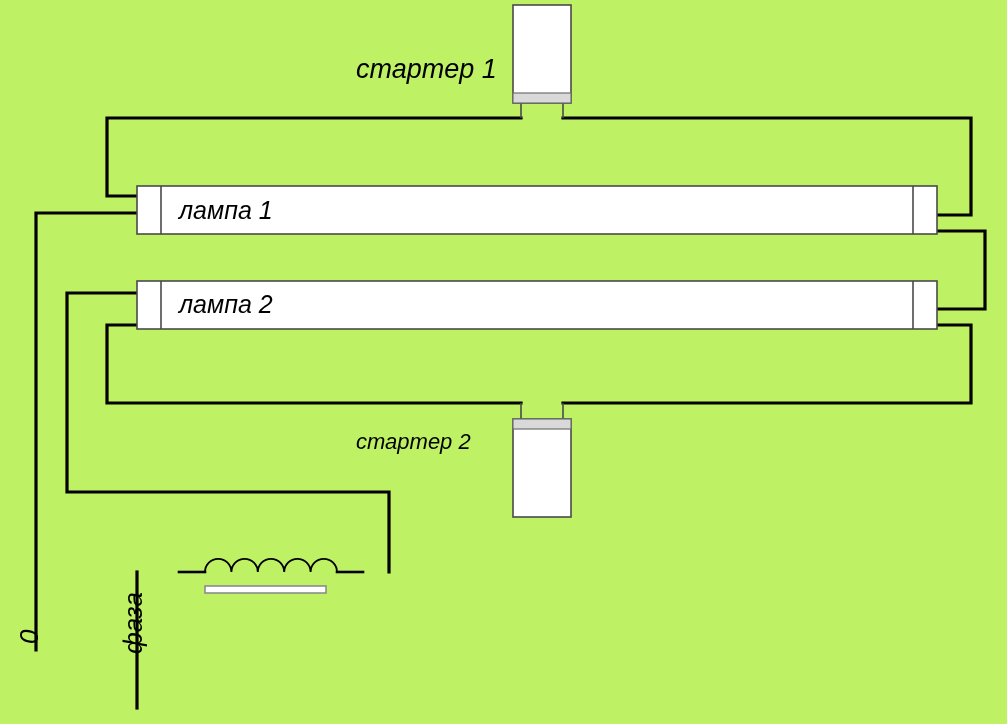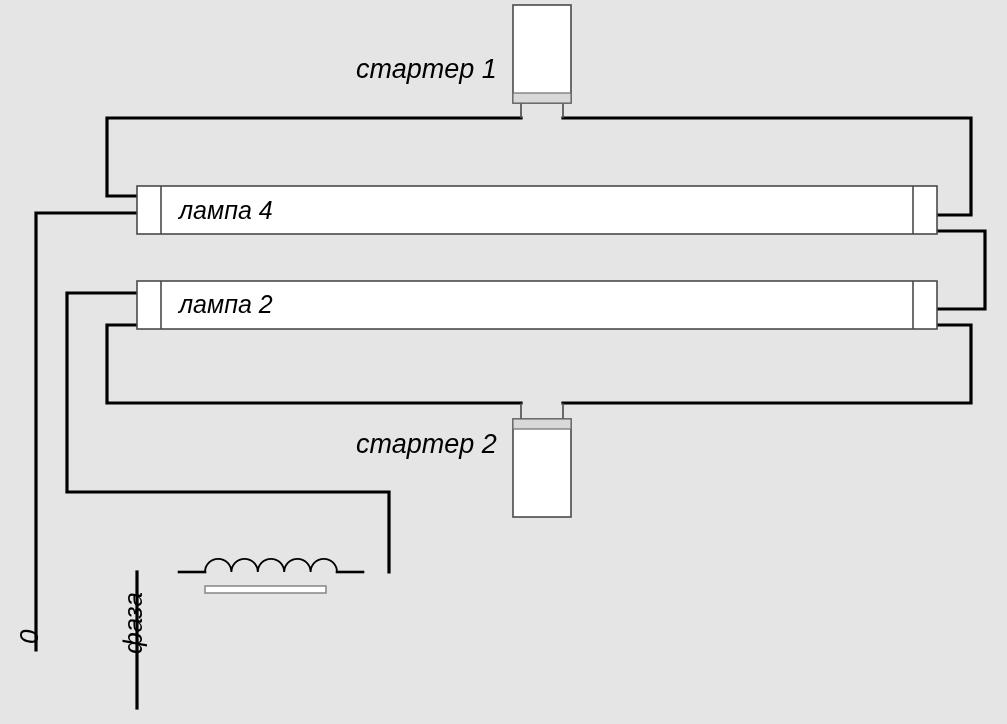--- a/index.html
+++ b/index.html
@@ -7,21 +7,21 @@
     padding: 0;
     background: #ffffff;
   }
   body {
     font-family: "Liberation Sans", sans-serif;
   }
   #diagram-root {
     position: relative;
     width: 1007px;
     height: 724px;
-    background: #e5e5e5;
+    background: #bef264;
     overflow: hidden;
   }
   #schematic {
     position: absolute;
     left: 0;
     top: 0;
     width: 1007px;
     height: 724px;
   }
   .wire {
@@ -70,21 +70,21 @@
   .label-text {
     position: absolute;
     font-family: "Liberation Sans", sans-serif;
     font-style: italic;
     font-weight: 400;
     color: #000000;
     white-space: nowrap;
     user-select: none;
   }
   .lbl-starter1 { left: 356px; top: 54px;  font-size: 27px; }
-  .lbl-starter2 { left: 356px; top: 429px; font-size: 27px; }
+  .lbl-starter2 { left: 356px; top: 429px; font-size: 22px; }
   .lbl-lamp1    { left: 179px; top: 196px; font-size: 25px; }
   .lbl-lamp2    { left: 179px; top: 290px; font-size: 25px; }
   .lbl-drossel  { left: 203px; top: 597px; font-size: 27px; }
   .lbl-zero {
     left: 14px; top: 644px;
     font-size: 26px;
     transform: rotate(-90deg);
     transform-origin: left top;
   }
   .lbl-faza {
@@ -164,21 +164,21 @@
     <g>
       <circle cx="137" cy="708" r="3" fill="none" stroke="none"></circle>
     </g>
 
   </svg>
 
   <div class="label-text lbl-starter1">стартер 1</div>
 
   <div class="label-text lbl-starter2">стартер 2</div>
 
-  <div class="label-text lbl-lamp1">лампа 4</div>
+  <div class="label-text lbl-lamp1">лампа 1</div>
 
   <div class="label-text lbl-lamp2">лампа 2</div>
 
 
   <div class="label-text lbl-zero">0</div>
 
   <div class="label-text lbl-faza">фаза</div>
 
 </div>
 

